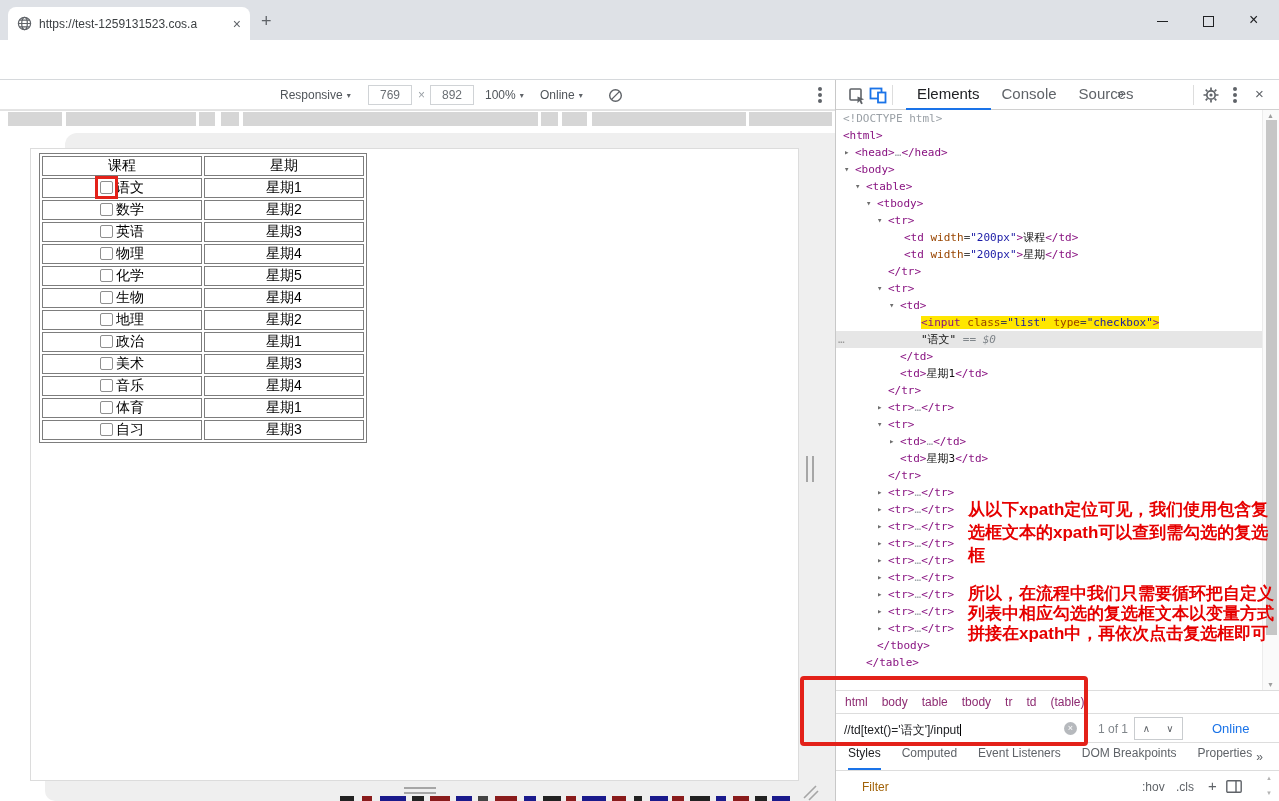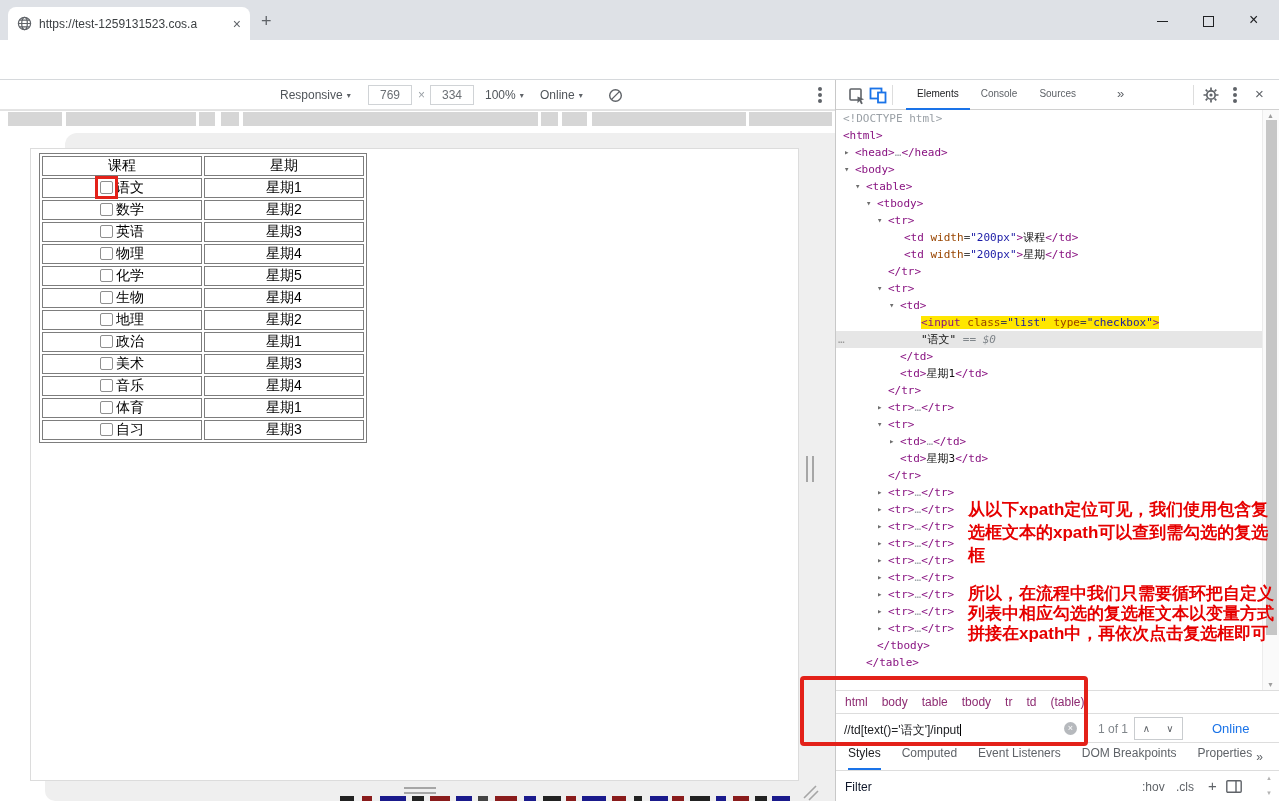--- a/index.html
+++ b/index.html
@@ -50,21 +50,21 @@
   .ptable{position:absolute;left:8px;top:4px;border-collapse:separate;border-spacing:2px;border:1px solid #7d7d7d;background:#fff}
   .ptable td{border:1px solid #7d7d7d;width:160px;height:17px;text-align:center;vertical-align:middle;font-size:14px;color:#000;padding:0;white-space:nowrap}
   .cbx{display:inline-block;position:relative;width:13px;height:13px;border:1px solid #8f8f8f;border-radius:2px;background:#fff;vertical-align:-2px;margin-right:3px}
   .redbox{position:absolute;left:-6px;top:-6px;width:23px;height:23px;border:3px solid #e32119}
 
   
   .split{position:absolute;left:835px;top:80px;width:1px;height:721px;background:#c8c8c8}
   .dt-top{position:absolute;left:836px;top:80px;width:443px;height:30px;background:#fff;border-bottom:1px solid #d0d0d0}
   .dt-top .sep{position:absolute;top:5px;width:1px;height:20px;background:#ddd}
   .dtabs{position:absolute;left:70px;top:0;height:30px;display:flex}
-  .dtab{height:30px;line-height:28px;padding:0 11px;font-size:10px;color:#5f6368;border-bottom:2px solid transparent}
+  .dtab{height:30px;line-height:28px;padding:0 11px;font-size:15px;color:#5f6368;border-bottom:2px solid transparent}
   .dtab.active{color:#202124;border-bottom-color:#1a73e8}
   .dt-ic{position:absolute;top:7px}
 
   .tree{position:absolute;left:836px;top:110px;width:426px;height:580px;background:#fff;font-family:"DejaVu Sans Mono",monospace;font-size:11px;overflow:hidden}
   .ln{position:relative;height:17px;line-height:17px;white-space:pre;color:#303942}
   .ln .aw{position:absolute;top:0;font-size:9px;color:#6e6e6e}
   .ln.sel{background:#e6e6e6}
   .gut{position:absolute;left:2px;color:#9a9a9a;letter-spacing:-1px}
   .mwrap{background:#ffe600}
   .c-d{color:#9aa0a6}.c-t{color:#881280}.c-a{color:#994500}.c-e{color:#454545}.c-v{color:#1a1aa6}.c-x{color:#111}.c-m{color:#80868b;font-style:italic}
@@ -89,21 +89,21 @@
   .matches{position:absolute;left:262px;top:8px;color:#80868b}
   .nbtn{position:absolute;top:3px;width:25px;height:23px;border:1px solid #c9cccf;background:#fff;text-align:center;line-height:21px;font-size:10px;color:#5f6368}
   .cancel{position:absolute;left:376px;top:7px;font-size:13px;color:#1a73e8}
 
   .stabs{position:absolute;left:836px;top:742px;width:443px;height:29px;background:#fff;border-top:1px solid #ddd;border-bottom:1px solid #ddd;display:flex;align-items:flex-end;padding-left:12px;font-size:12px;color:#5f6368}
   .stab{margin-right:21px;padding-bottom:8px;border-bottom:2px solid transparent}
   .stab.active{color:#202124;border-bottom-color:#1a73e8}
   .stabs .ovf{position:absolute;right:16px;top:7px;color:#5f6368}
 
   .fbar{position:absolute;left:836px;top:771px;width:443px;height:30px;background:#fff;font-size:12px}
-  .fph{position:absolute;left:9px;top:9px;color:#0f172a}
+  .fph{position:absolute;left:26px;top:9px;color:#a16207}
   .ftool{position:absolute;top:9px;color:#5f6368}
   .mini-a{position:absolute;left:430px;font-size:6px;color:#b3b3b3}
 </style>
 </head>
 <body>
 
 <div class="screen">
 
   <div class="titlebar">
     <div class="tab">
@@ -143,21 +143,21 @@
         <circle cx="12" cy="9.5" r="3.4" fill="#fff"></circle>
         <path d="M5.5 18.6a7.5 7.5 0 0113 0A10.4 10.4 0 0112 22a10.4 10.4 0 01-6.5-3.4z" fill="#fff"></path>
       </svg>
     <div class="vdots" style="position:absolute;left:1256px;top:58px"></div>
   </div>
 
   <div class="dtb">
     <span class="lbl" style="left:280px"><span>Responsive</span><span class="caret">▾</span></span>
     <span class="size-in" style="left:368px">769</span>
     <span class="lbl" style="left:418px;color:#9aa0a6">×</span>
-    <span class="size-in" style="left:430px">334</span>
+    <span class="size-in" style="left:430px">892</span>
     <span class="lbl" style="left:485px"><span>100%</span><span class="caret">▾</span></span>
     <span class="lbl" style="left:540px"><span>Online</span><span class="caret">▾</span></span>
     <svg style="position:absolute;left:608px;top:8px" width="15" height="15" viewBox="0 0 16 16" fill="none" stroke="#5f6368" stroke-width="1.5">
         <circle cx="8" cy="8" r="6.2"></circle>
         <path d="M3.6 12.4L12.4 3.6"></path>
       </svg>
     <div class="vdots" style="position:absolute;left:818px;top:13px"></div>
   </div>
 
   <div class="ruler" id="ruler">

